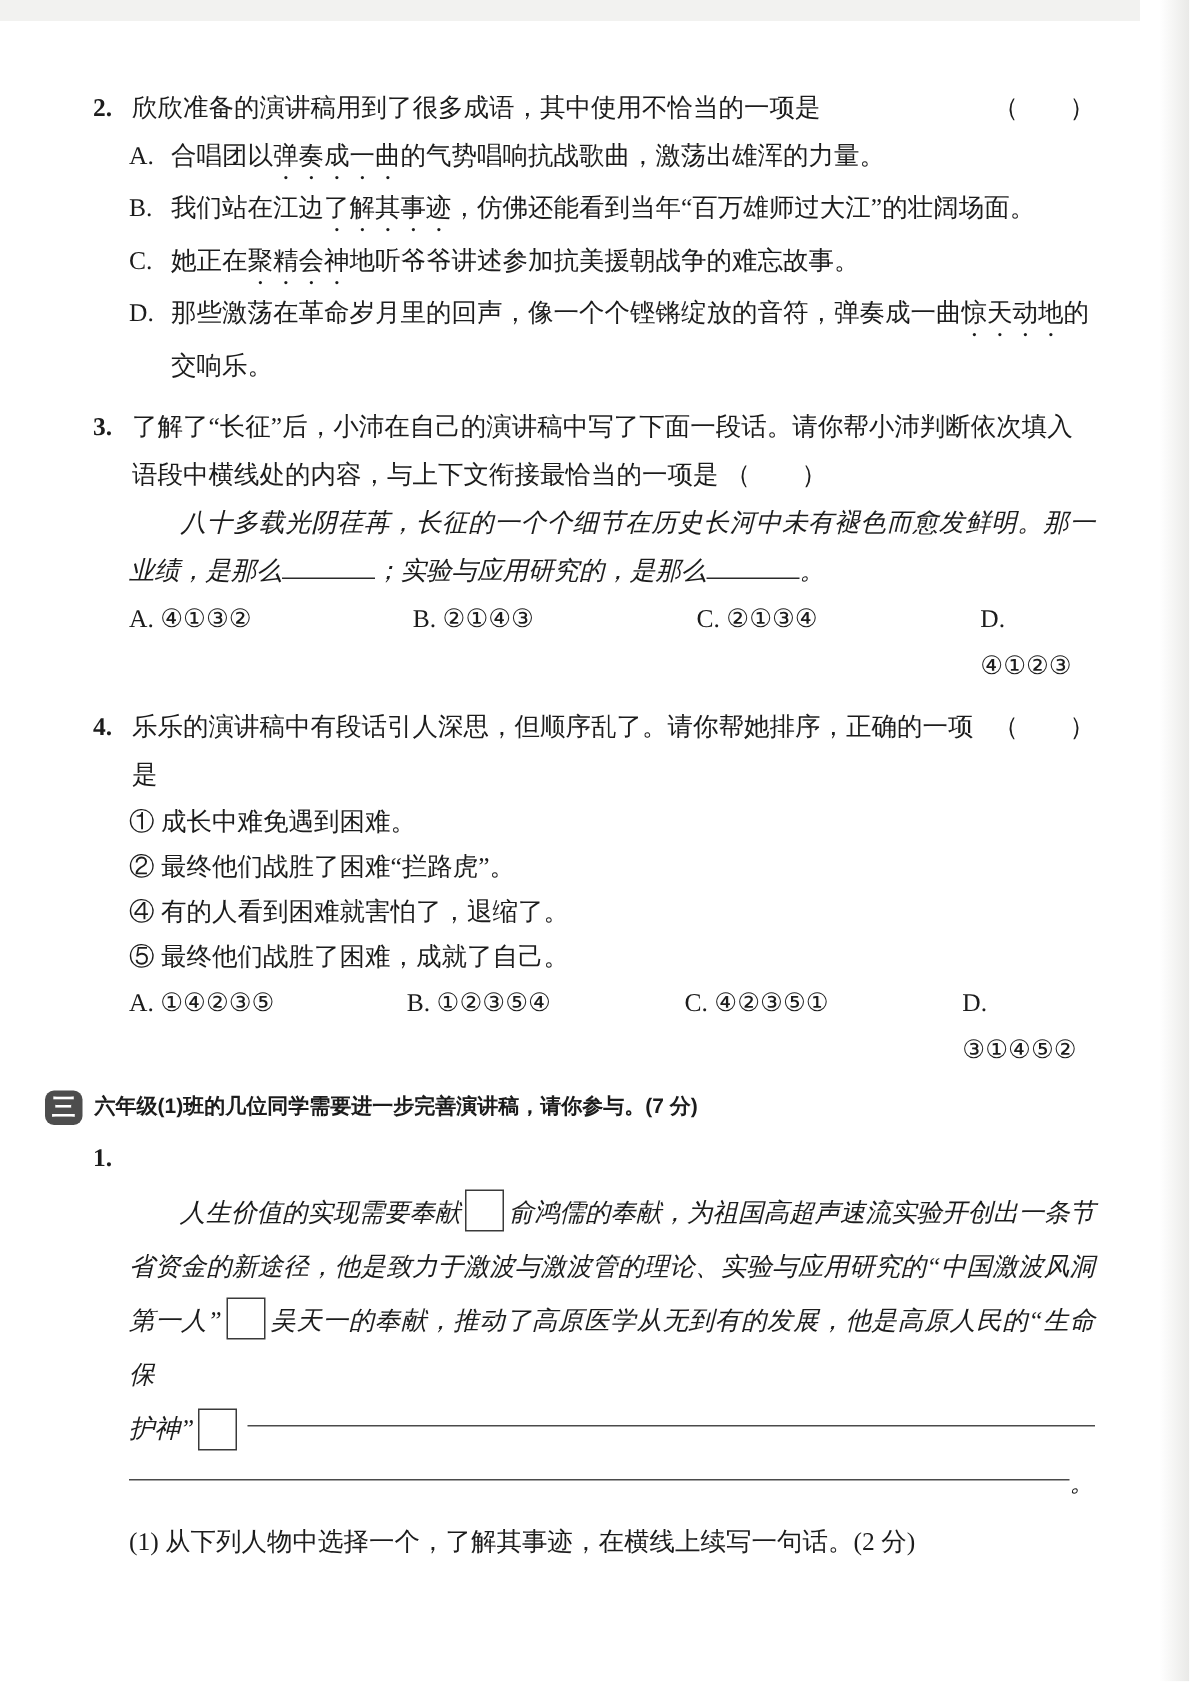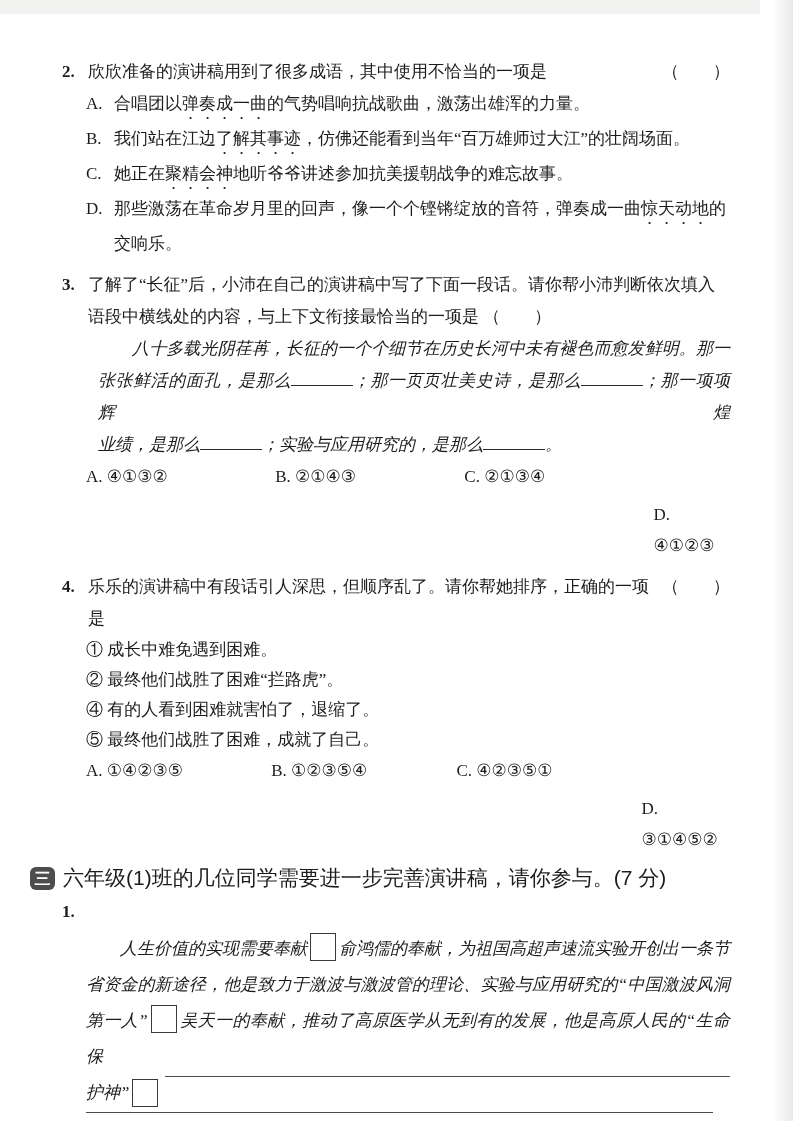--- a/index.html
+++ b/index.html
@@ -22,43 +22,43 @@
   .opt { display:flex; padding-left:24px; line-height:31px; }
   .opt-label { flex:0 0 28px; }
   .opt-text { flex:1; }
   .emph {
     -webkit-text-emphasis:filled dot; -webkit-text-emphasis-position:under left;
     text-emphasis:filled dot; text-emphasis-position:under left;
   }
   .q3-stem { padding-left:26px; text-indent:-26px; line-height:32px; }
   .kai { font-style:italic; }
   .para { padding-left:24px; }
-  .para-line { line-height:32px;margin-left:12px; }
+  .para-line { line-height:32px; }
   .jline { text-align:justify; text-align-last:justify; }
   .ind { display:inline-block; width:34px; }
   .blank { display:inline-block; width:62px; height:14px; border-bottom:1.4px solid #2a2a2a; }
   .numopts { display:grid; grid-template-columns:332px 1fr; padding-left:24px; line-height:31px; }
   .choices { display:flex; padding-left:24px; line-height:31px;gap:32px; }
   .choice { width:168px; }
-  .choice:last-child { width:auto;margin-top:38px; }
+  .choice:last-child { width:auto; }
   .items { padding-left:24px; line-height:30px; }
 
   
   .sec-header { display:flex; align-items:center; margin:8px 0 4px -32px; height:30px; }
   .badge { width:25px; height:23px; background:#4d4d4d; border-radius:6px; color:#fff;
            font-family:"Liberation Sans",sans-serif; font-weight:bold; font-size:16px;
            line-height:23px; text-align:center; flex:0 0 25px; }
-  .sec-title { font-family:"Liberation Sans",sans-serif; font-weight:normal; font-size:21px; margin-left:8px; }
+  .sec-title { font-family:"Liberation Sans",sans-serif; font-weight:bold; font-size:14px; margin-left:8px; }
   .sub1 { line-height:30px; margin-bottom:2px; display:flex; }
   .sub1 .q-num { flex:0 0 22px; }
 
   
   .passage { padding-left:24px; margin:4px 0 6px 0; }
   .p-line { line-height:36px; }
-  .flexline { display:flex; align-items:flex-start;font-family:Liberation Serif, serif; }
+  .flexline { display:flex; align-items:center;font-family:Liberation Serif, serif; }
   .pbox { display:inline-block; width:24px; height:26px; border:1.3px solid #3a3a3a;
           vertical-align:-7px; margin:0 3px; background:#fff; font-style:normal; }
   .fill-line { flex:1; border-bottom:1.4px solid #4a4a4a; height:1px; margin:0 0 7px 4px; }
   .period { flex:0 0 auto; }
 
   .subq { line-height:30px; margin-top:4px; }
   .subq-ind { padding-left:24px; }
 </style>
 </head>
 <body>
@@ -95,21 +95,20 @@
       </div>
     </section>
 
     <section style="margin-top:10px;">
       <div class="q3-stem">
         <span class="q-num" style="display:inline-block;width:26px;text-indent:0;">3.</span><span>了解了“长征”后，小沛在自己的演讲稿中写了下面一段话。请你帮小沛判断依次填入语段中横线处的内容，与上下文衔接最恰当的一项是</span>
         <span class="bracket">（　　）</span>
       </div>
       <div class="para kai">
         <div class="para-line jline"><span class="ind"></span><span>八十多载光阴荏苒，长征的一个个细节在历史长河中未有褪色而愈发鲜明。那一</span></div>
-        <div class="para-line jline"><span>张张鲜活的面孔，是那么</span><span class="blank"></span><span>；那一页页壮美史诗，是那么</span><span class="blank"></span><span>；那一项项辉煌</span></div>
         <div class="para-line"><span>业绩，是那么</span><span class="blank"></span><span>；实验与应用研究的，是那么</span><span class="blank"></span><span>。</span></div>
       </div>
       <div class="choices">
         <span class="choice"><span>A.</span> <span>④①③②</span></span>
         <span class="choice"><span>B.</span> <span>②①④③</span></span>
         <span class="choice"><span>C.</span> <span>②①③④</span></span>
         <span class="choice"><span>D.</span> <span>④①②③</span></span>
       </div>
     </section>
 

